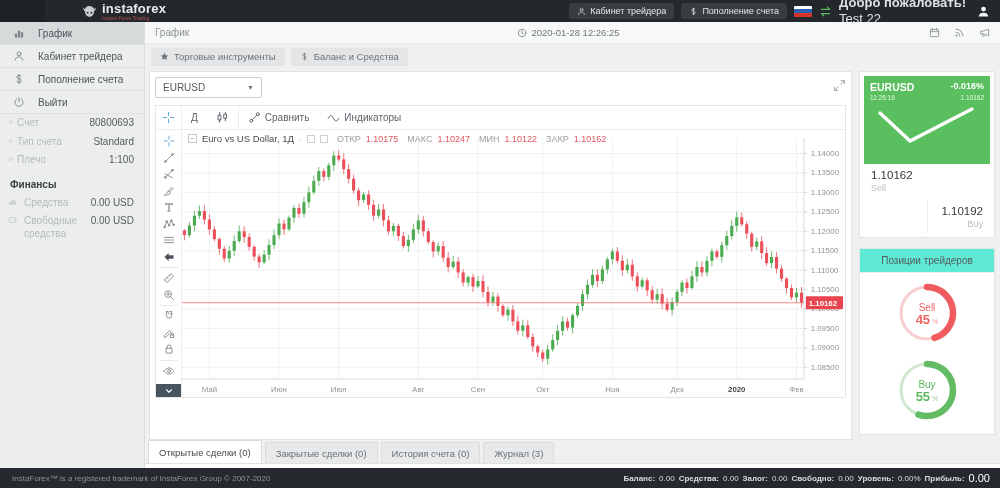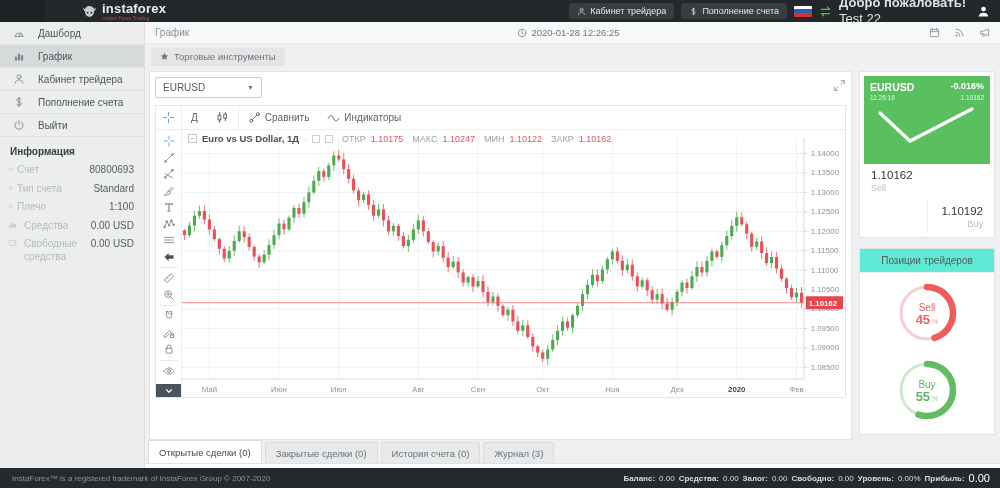--- a/index.html
+++ b/index.html
@@ -83,21 +83,21 @@
     display:flex;align-items:center;justify-content:center;cursor:pointer;}
   .lt-collapse .ic{width:10px;height:10px;}
   .plot-area{flex:1;position:relative;min-width:0;}
   #chart-svg{position:absolute;inset:0;width:100%;height:100%;}
   .grid{stroke:#eef1f2;stroke-width:1;}
   .axis{font-size:8px;fill:#8c9297;font-family:"Liberation Sans",sans-serif;}
   .xlab{text-anchor:middle;}
   .xlab.bold{fill:#41474c;font-weight:bold;}
   .legend{position:absolute;top:3px;left:6px;display:flex;align-items:center;gap:5px;font-size:9px;color:#494f54;white-space:nowrap;}
   .legend .minusbox{width:9px;height:9px;border:1px solid #c4c9cc;color:#9aa0a4;font-size:8px;line-height:7px;text-align:center;cursor:pointer;}
-  .legend .ttl{font-weight:bold;font-size:9.5px;}
+  .legend .ttl{font-weight:normal;font-size:9.5px;}
   .legend .dash{color:#b6bbbe;}
   .legend .mini{width:8px;height:8px;border:1px solid #ccd0d3;cursor:pointer;}
   .legend .ol{color:#9aa0a4;margin-left:4px;}
   .legend .ov{color:#e25660;}
 
   
   .right-panel{width:136px;flex:0 0 136px;display:flex;flex-direction:column;gap:10px;}
   .quote-card{background:#fff;border:1px solid #e2e4e4;padding:4px;}
   .quote-green{color:#fff;padding:5px 6px 2px 6px;height:88px;}
   .qg-row1{display:flex;justify-content:space-between;font-weight:bold;}
@@ -197,29 +197,20 @@
               <circle cx="8" cy="5" r="3"></circle>
               <path d="M2 14c.6-3.4 3-4.6 6-4.6s5.4 1.2 6 4.6z"></path>
             </svg></span></div>
     </div>
   </div>
 
   <div class="body-row">
 
     <div class="sidebar">
       <div id="side-nav">
-          <div class="nav-item">
-            <span class="nicon">
-              <svg class="ic" viewBox="0 0 16 16" fill="none" stroke="currentColor" stroke-width="1.2" stroke-linecap="round" stroke-linejoin="round">
-                <path d="M2.5 12a5.8 5.8 0 0111 0z"></path>
-                <path d="M8 12l2.6-4"></path>
-              </svg>
-            </span>
-            <span>Дашборд</span>
-          </div>
           <div class="nav-item active">
             <span class="nicon">
               <svg class="ic" viewBox="0 0 16 16" fill="currentColor">
                 <rect x="2.5" y="9" width="3" height="5"></rect>
                 <rect x="6.5" y="5" width="3" height="9"></rect>
                 <rect x="10.5" y="7" width="3" height="7"></rect>
               </svg>
             </span>
             <span>График</span>
           </div>
@@ -243,38 +234,38 @@
           <div class="nav-item">
             <span class="nicon">
               <svg class="ic" viewBox="0 0 16 16" fill="none" stroke="currentColor" stroke-width="1.2" stroke-linecap="round" stroke-linejoin="round">
                 <path d="M8 2.2v5.3"></path>
                 <path d="M5 3.8a5.4 5.4 0 106 0"></path>
               </svg>
             </span>
             <span>Выйти</span>
           </div>
         </div>
-      <div class="side-title">Информация</div>
       <div id="info-rows">
           <div class="side-row">
             <span class="chev">»</span>
             <span class="lbl">Счет</span>
             <span class="val">80800693</span>
           </div>
           <div class="side-row">
             <span class="chev">»</span>
             <span class="lbl">Тип счета</span>
             <span class="val">Standard</span>
           </div>
           <div class="side-row">
             <span class="chev">»</span>
             <span class="lbl">Плечо</span>
             <span class="val">1:100</span>
           </div>
         </div>
+      <div class="side-title">Финансы</div>
       <div id="finance-rows">
           <div class="side-row">
             <span class="ficon">
               <svg class="ic" viewBox="0 0 16 16" fill="currentColor">
                 <rect x="2.5" y="9" width="3" height="5"></rect>
                 <rect x="6.5" y="5" width="3" height="9"></rect>
                 <rect x="10.5" y="7" width="3" height="7"></rect>
               </svg>
             </span>
             <span class="lbl">Средства</span>
@@ -327,20 +318,28 @@
       </div>
 
       <div class="subtoolbar">
         <div class="sub-btn">
           <span>
               <svg class="ic" viewBox="0 0 16 16" fill="currentColor">
                 <path d="M8 1.5l2 4.3 4.6.5-3.4 3.1 1 4.6L8 11.6 3.8 14l1-4.6L1.4 6.3 6 5.8z"></path>
               </svg>
             </span>
           <span>Торговые инструменты</span>
+        </div>
+        <div class="sub-btn">
+          <span>
+              <svg class="ic" viewBox="0 0 16 16" fill="none" stroke="currentColor" stroke-width="1.3">
+                <path d="M11 4.5C10.3 3.6 9.3 3.2 8 3.2c-1.6 0-2.9.8-2.9 2.2 0 2.9 6 1.7 6 4.6 0 1.5-1.4 2.4-3.1 2.4-1.4 0-2.5-.5-3.2-1.5M8 1.5v13"></path>
+              </svg>
+            </span>
+          <span>Баланс и Средства</span>
         </div>
       </div>
 
       <div class="content">
 
         <div class="chart-panel">
           <div class="select-row">
             <div class="symbol-select">
               <span>EURUSD</span>
               <span class="caret">▼</span>

